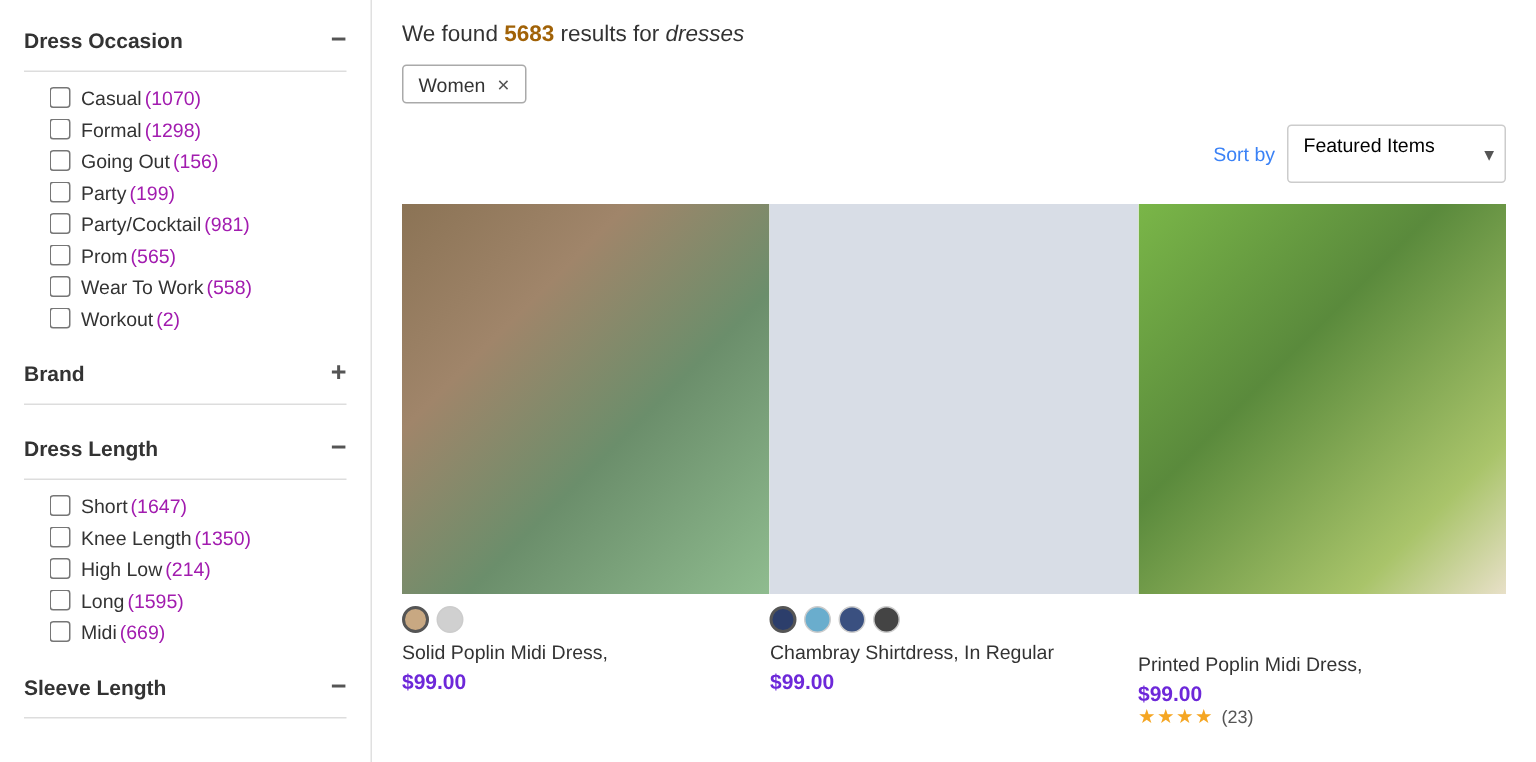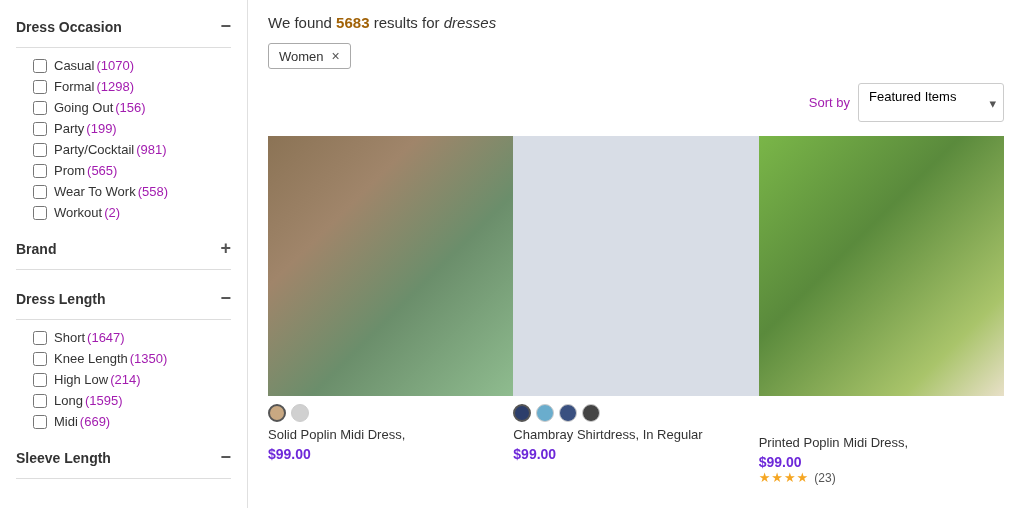--- a/index.html
+++ b/index.html
@@ -7,38 +7,38 @@
     
     .page-wrapper { display: flex; width: 1024px; min-height: 508px; overflow: hidden; }
     
     
     .sidebar { width: 248px; min-width: 248px; padding: 16px 16px 16px 16px; border-right: 1px solid #e0e0e0; overflow-y: auto; }
     
     .filter-section { margin-bottom: 18px; }
     .filter-section-header { display: flex; justify-content: space-between; align-items: center; font-weight: bold; font-size: 14px; padding-bottom: 10px; border-bottom: 1px solid #ddd; margin-bottom: 10px; gap: 34px; }
     .filter-toggle { font-size: 18px; color: #555; cursor: pointer; user-select: none; }
     
-    .filter-item { display: flex; align-items: flex-end; margin-bottom: 6px; font-size: 13px; cursor: pointer; padding-left: 17px; }
+    .filter-item { display: flex; align-items: flex-start; margin-bottom: 6px; font-size: 13px; cursor: pointer; padding-left: 17px; }
     .filter-item input[type="checkbox"] { margin-right: 7px; width: 14px; height: 14px; cursor: pointer; }
     .filter-item .filter-label { color: #333; }
     .filter-item .filter-count { color: #a21caf; margin-left: 2px; }
     
     
     .main-content { flex: 1; padding: 14px 20px; }
     
     .results-header { font-size: 15px; margin-bottom: 12px; color: #333; }
     .results-count { color: #a16207; font-weight: bold; }
     .results-query { font-style: italic; }
     
     .filter-tags { display: flex; align-items: center; gap: 8px; margin-bottom: 14px; }
     .filter-tag { display: flex; align-items: center; border: 1px solid #aaa; border-radius: 3px; padding: 4px 10px; font-size: 13px; background: #fff; cursor: pointer; }
     .filter-tag .tag-x { margin-left: 8px; font-size: 14px; color: #555; }
     
     .sort-bar { display: flex; justify-content: flex-end; align-items: center; margin-bottom: 14px; }
-    .sort-label { font-size: 13px; margin-right: 8px; color: #a21caf; }
+    .sort-label { font-size: 13px; margin-right: 8px; color: #3b82f6; }
     .sort-select { border: 1px solid #ccc; border-radius: 3px; padding: 5px 28px 17px 10px; font-size: 13px; appearance: none; -webkit-appearance: none; background: #fff; cursor: pointer; position: relative; }
     .sort-select-wrapper { position: relative; display: inline-block; }
     .sort-select-wrapper::after { content: '▾'; position: absolute; right: 8px; top: 50%; transform: translateY(-50%); pointer-events: none; font-size: 13px; color: #555; }
     
     
     .product-grid { display: flex; gap: 0; }
     
     .product-card { flex: 1; min-width: 0; }
     .product-image-wrapper { width: 100%; height: 260px; overflow: hidden; background: #f0f0f0; }
     

